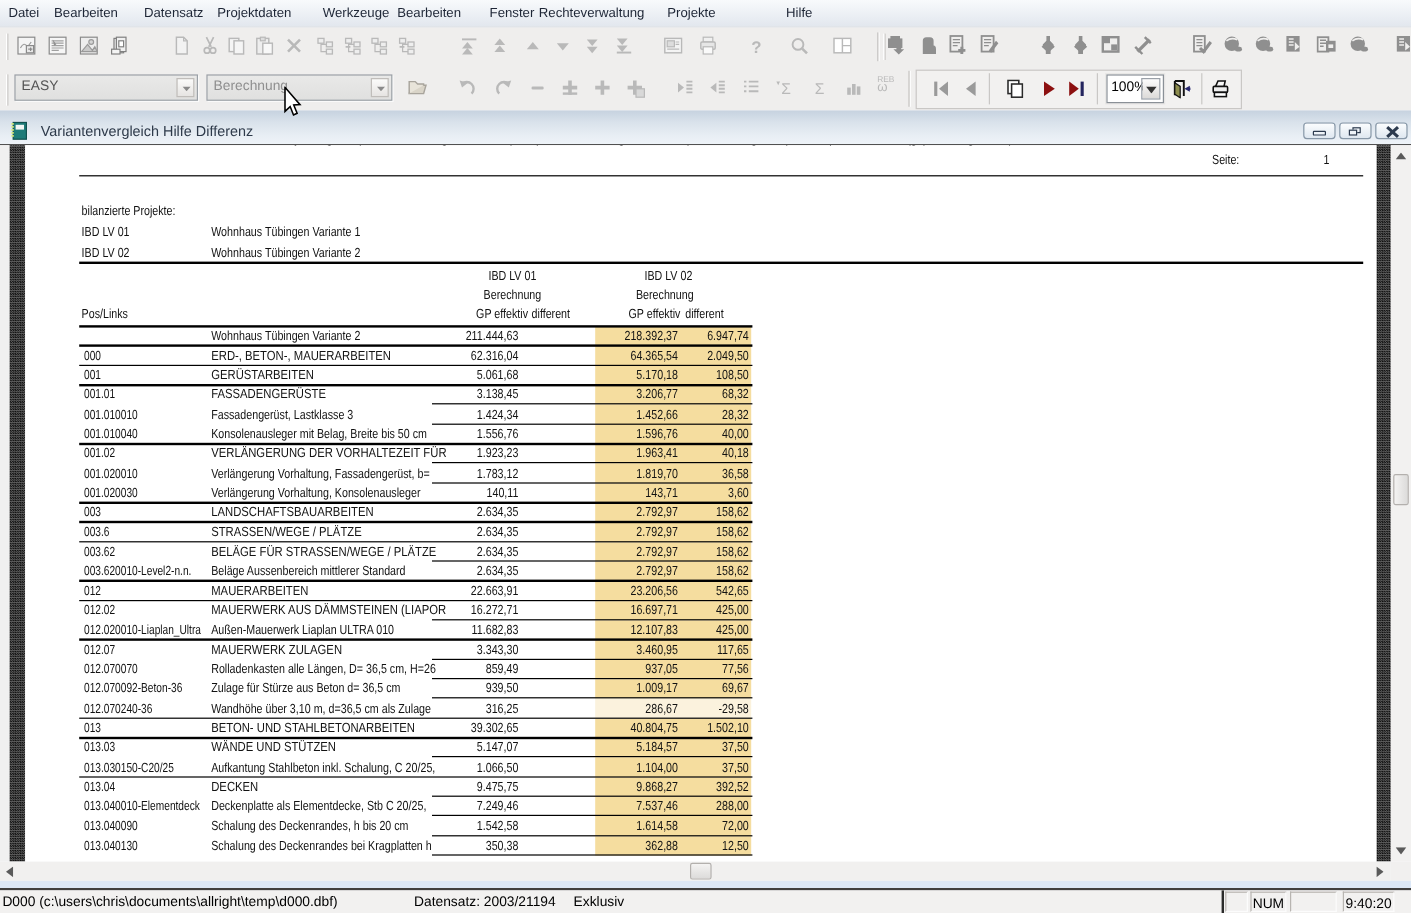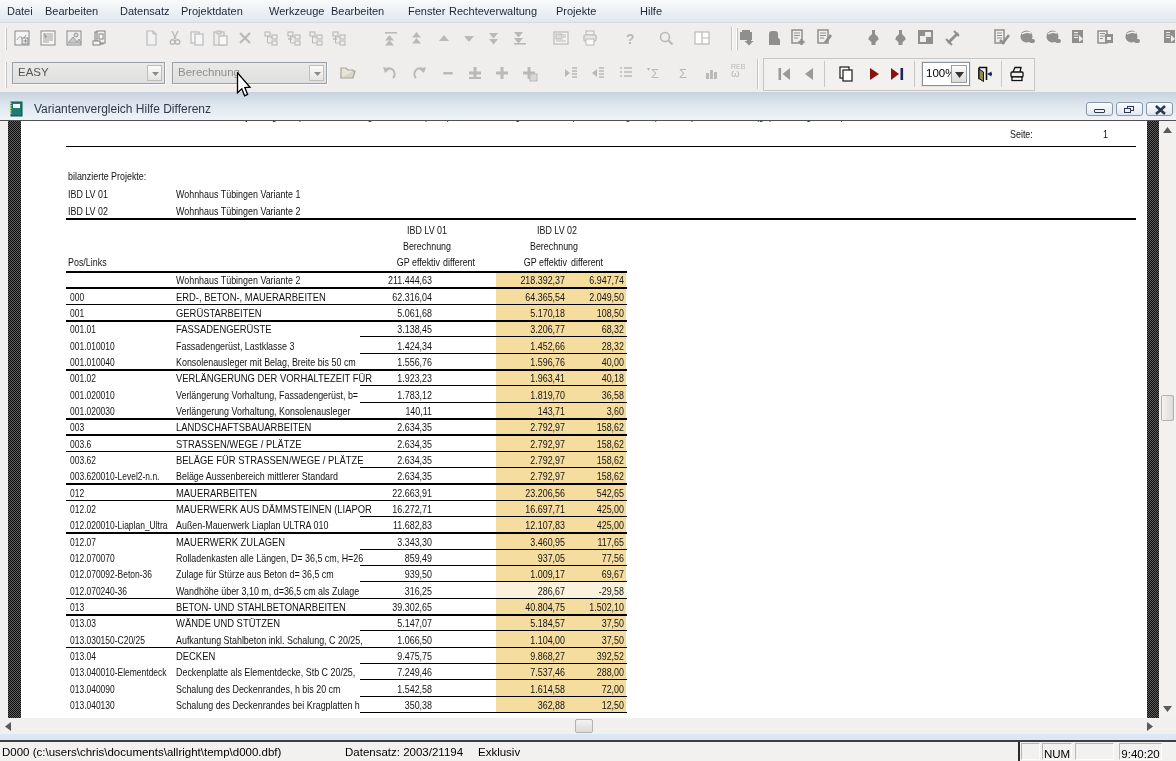--- a/index.html
+++ b/index.html
@@ -18,21 +18,21 @@
 <div class="abs" style="left:0;top:0;width:1176px;height:23px;background:linear-gradient(#f8fafc,#e2e7ee);border-bottom:1px solid #d5d9df">
   <div class="mi" style="left:7px">Datei</div>
   <div class="mi" style="left:45px">Bearbeiten</div>
   <div class="mi" style="left:120px">Datensatz</div>
   <div class="mi" style="left:181px">Projektdaten</div>
   <div class="mi" style="left:269px">Werkzeuge</div>
   <div class="mi" style="left:331px">Bearbeiten</div>
   <div class="mi" style="left:408px">Fenster</div>
   <div class="mi" style="left:449px">Rechteverwaltung</div>
   <div class="mi" style="left:556px">Projekte</div>
-  <div class="mi" style="left:640px">Hilfe</div>
+  <div class="mi" style="left:655px">Hilfe</div>
 </div>
 
 <div class="abs" style="left:0;top:23px;width:1176px;height:32px;background:#efeeed">
 <div class="abs" style="left:5px;top:5px;width:2px;height:22px;border-left:1px solid #fff;border-right:1px solid #c5c3c1"></div>
 <svg class="abs" style="left:14px;top:7px" width="16" height="16" viewBox="0 0 16 16">
       <rect x="1" y="1" width="14" height="14" fill="#f4f4f4" stroke="#8a8a8a"></rect>
       <path d="M3 10 C5 6, 7 6, 9 9 L12 5" stroke="#9a9a9a" fill="none"></path>
       <rect x="8" y="8" width="6" height="6" fill="#e8e8e8" stroke="#8a8a8a"></rect>
       <path d="M9.5 11 L13 11 M11.5 9.5 L11.5 12.5" stroke="#8a8a8a"></path>
     </svg>

